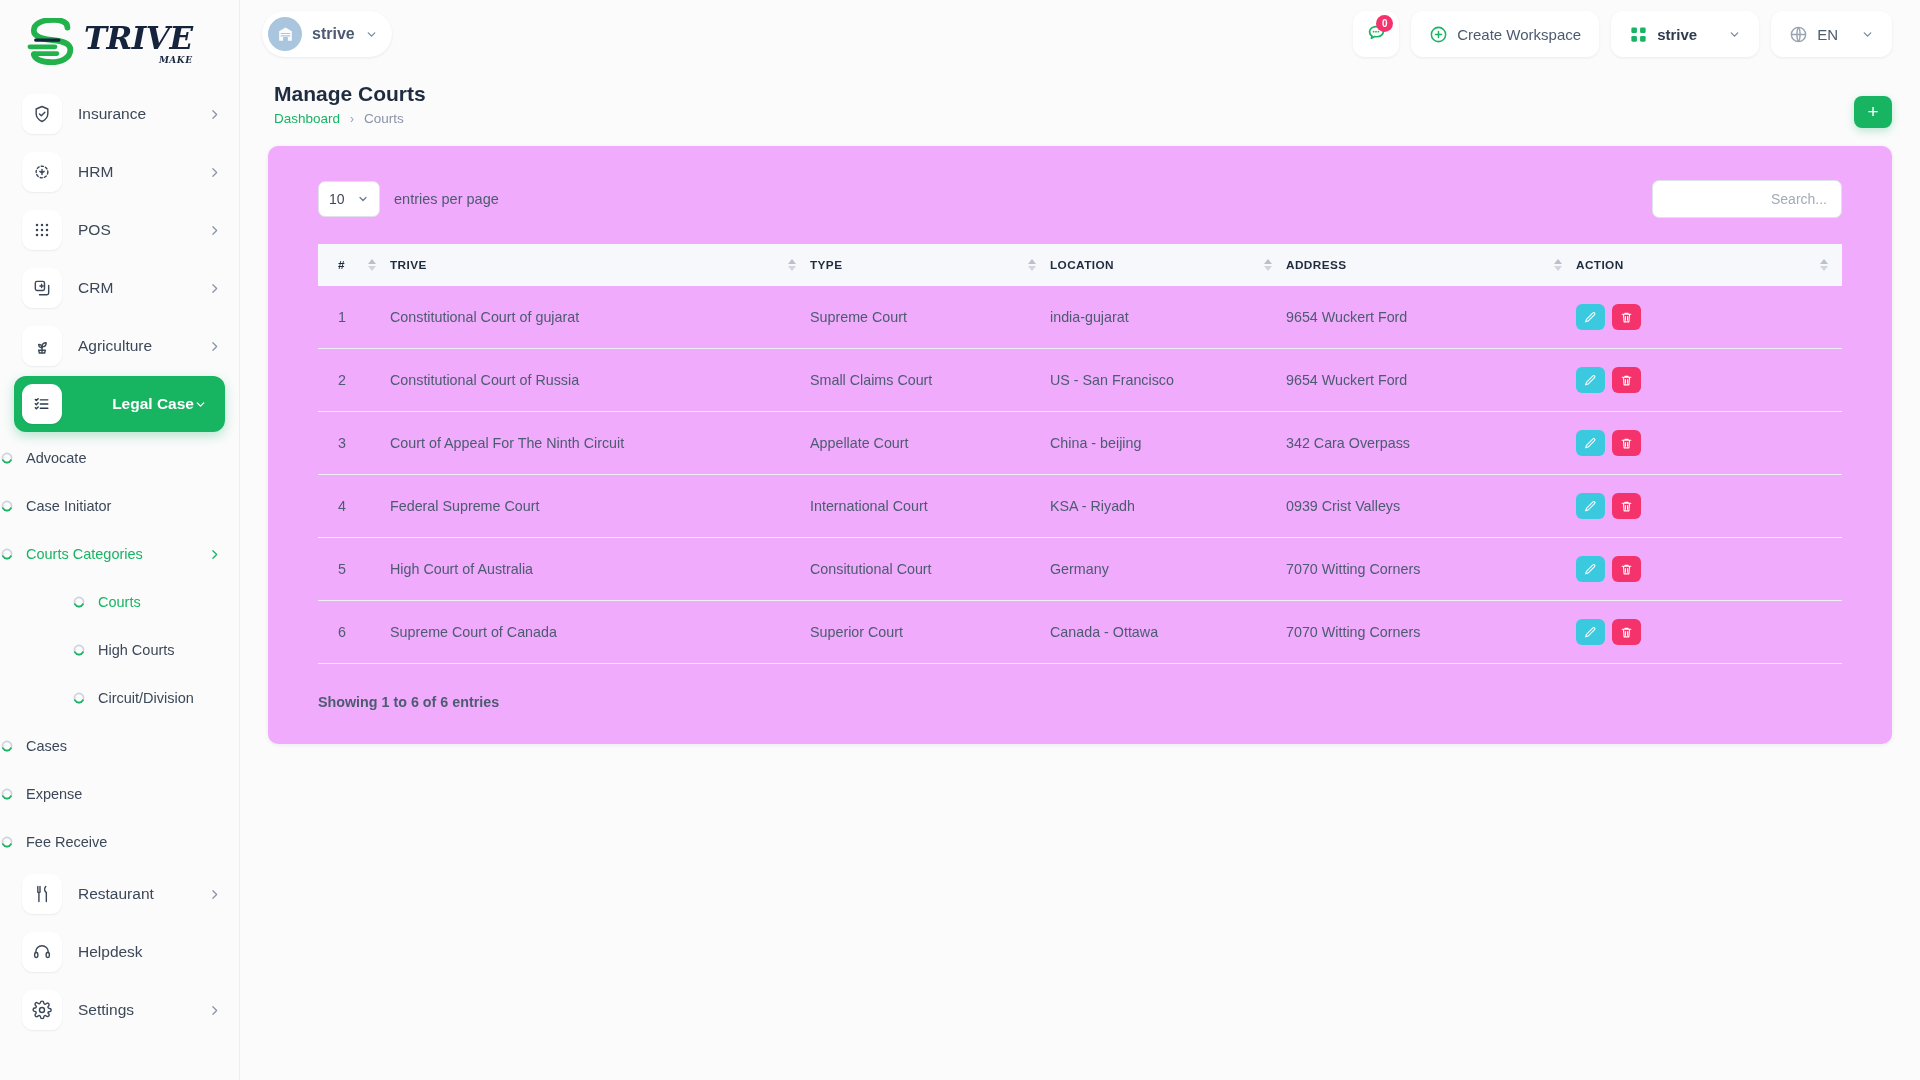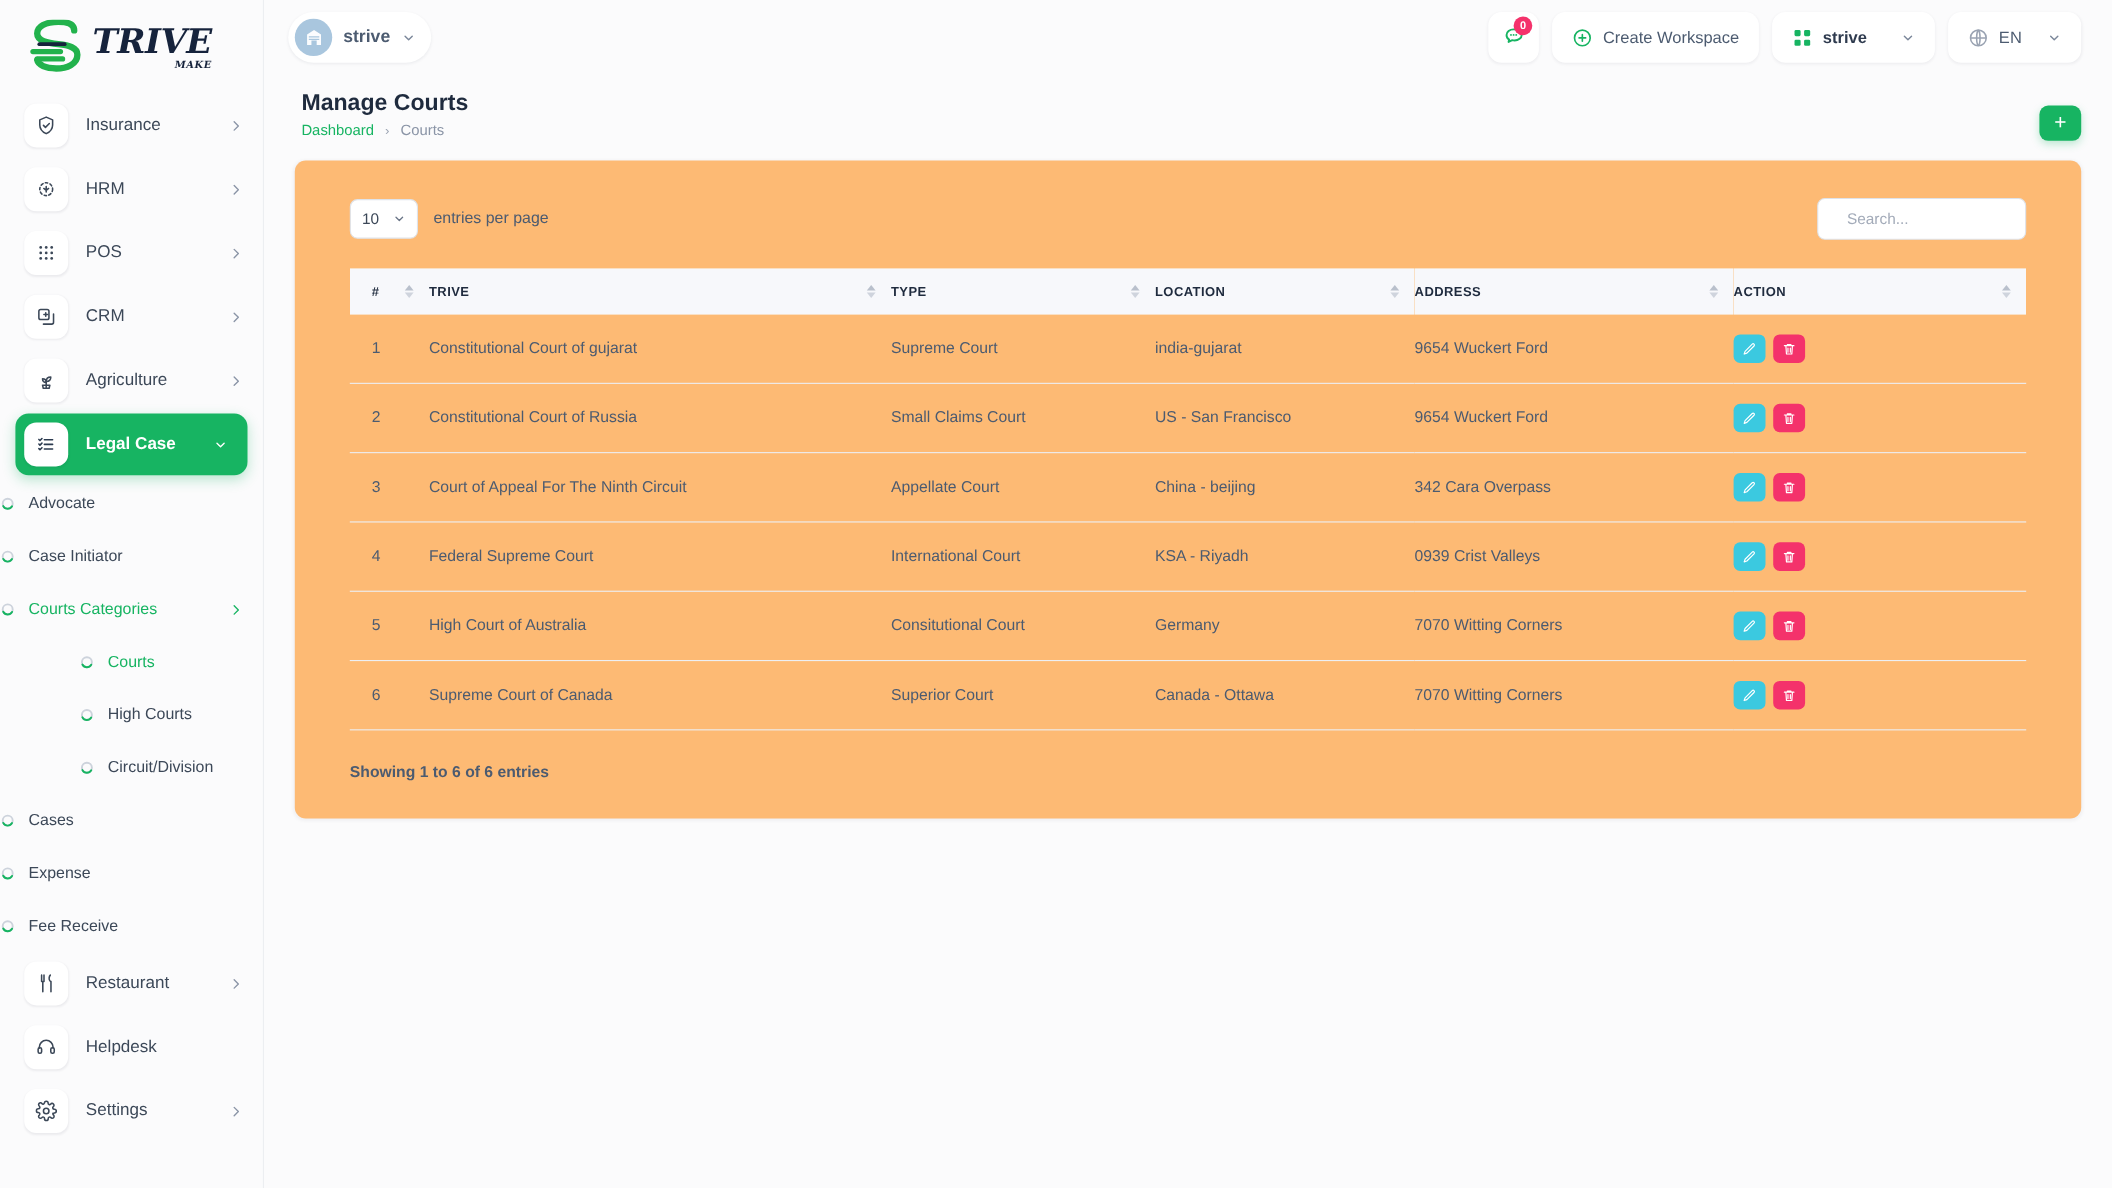--- a/index.html
+++ b/index.html
@@ -56,21 +56,21 @@
     font-weight: 500; flex: 1; white-space: nowrap;
   }
   .nav-item .chev { color: #8a94a6; flex: 0 0 auto; }
   .nav-item.active {
     background: #17b462;
     border-radius: 12px;
     margin-left: 14px; margin-right: 14px;
     padding-left: 8px;
     box-shadow: 0 4px 12px rgba(23,180,98,.30);
   }
-  .nav-item.active .nav-label { color: #ffffff; font-weight: 700; }
+  .nav-item.active .nav-label { color: #ffffff; font-weight: 700; text-align: right; }
   .nav-item.active .chev { color: #ffffff; }
 
   .subnav-item {
     display: flex; align-items: center;
     height: 48px; padding-right: 18px;
     cursor: pointer;
   }
   .subnav-item.lvl2 { padding-left: 72px; }
   .subnav-item .dot { width: 14px; height: 14px; flex: 0 0 14px; }
   .subnav-item .sub-label {
@@ -136,38 +136,38 @@
   .crumb-cur { font-size: 13.5px; color: #8a94a6; }
   .add-btn {
     margin-left: auto; margin-top: 16px;
     width: 38px; height: 32px; background: #17b462; border-radius: 8px;
     display: flex; align-items: center; justify-content: center;
     color: #fff; font-size: 19px; font-weight: 400; cursor: pointer;
     box-shadow: 0 3px 8px rgba(23,180,98,.28);
   }
 
   .card {
-    background: #fdba74; border-radius: 10px;
+    background: #f0abfc; border-radius: 10px;
     box-shadow: 0 1px 4px rgba(22,35,60,.07);
     padding: 34px 50px 34px 50px;
     margin-top: 4px;
   }
   .card-tools { display: flex; align-items: center; margin-bottom: 26px; }
   .len-select {
     display: flex; align-items: center; justify-content: space-between;
     width: 62px; height: 36px; border: 1px solid #dfe3e9; border-radius: 7px;
     padding: 0 10px; font-size: 14px; color: #3c4858; cursor: pointer;
     background: #fff;
   }
   .len-label { margin-left: 14px; font-size: 14.5px; color: #4c5b70; }
   .search-box {
     margin-left: auto; width: 190px; height: 38px;
     border: 1px solid #dfe3e9; border-radius: 7px;
-    padding: 0 26px; font-size: 14px; color: #3c4858;
-    background: #fff; outline: none;
+    padding: 0 14px; font-size: 14px; color: #3c4858;
+    background: #fff; outline: none; text-align: right;
   }
   .search-box::placeholder { color: #a3abb9; }
 
   table { width: 100%; border-collapse: collapse; }
   thead tr { background: #f7f8fb; }
   th {
     text-align: left; font-size: 11.8px; font-weight: 700;
     color: #1f2b3e; letter-spacing: .4px;
     padding: 14px 0 14px 0; position: relative;
     white-space: nowrap;

